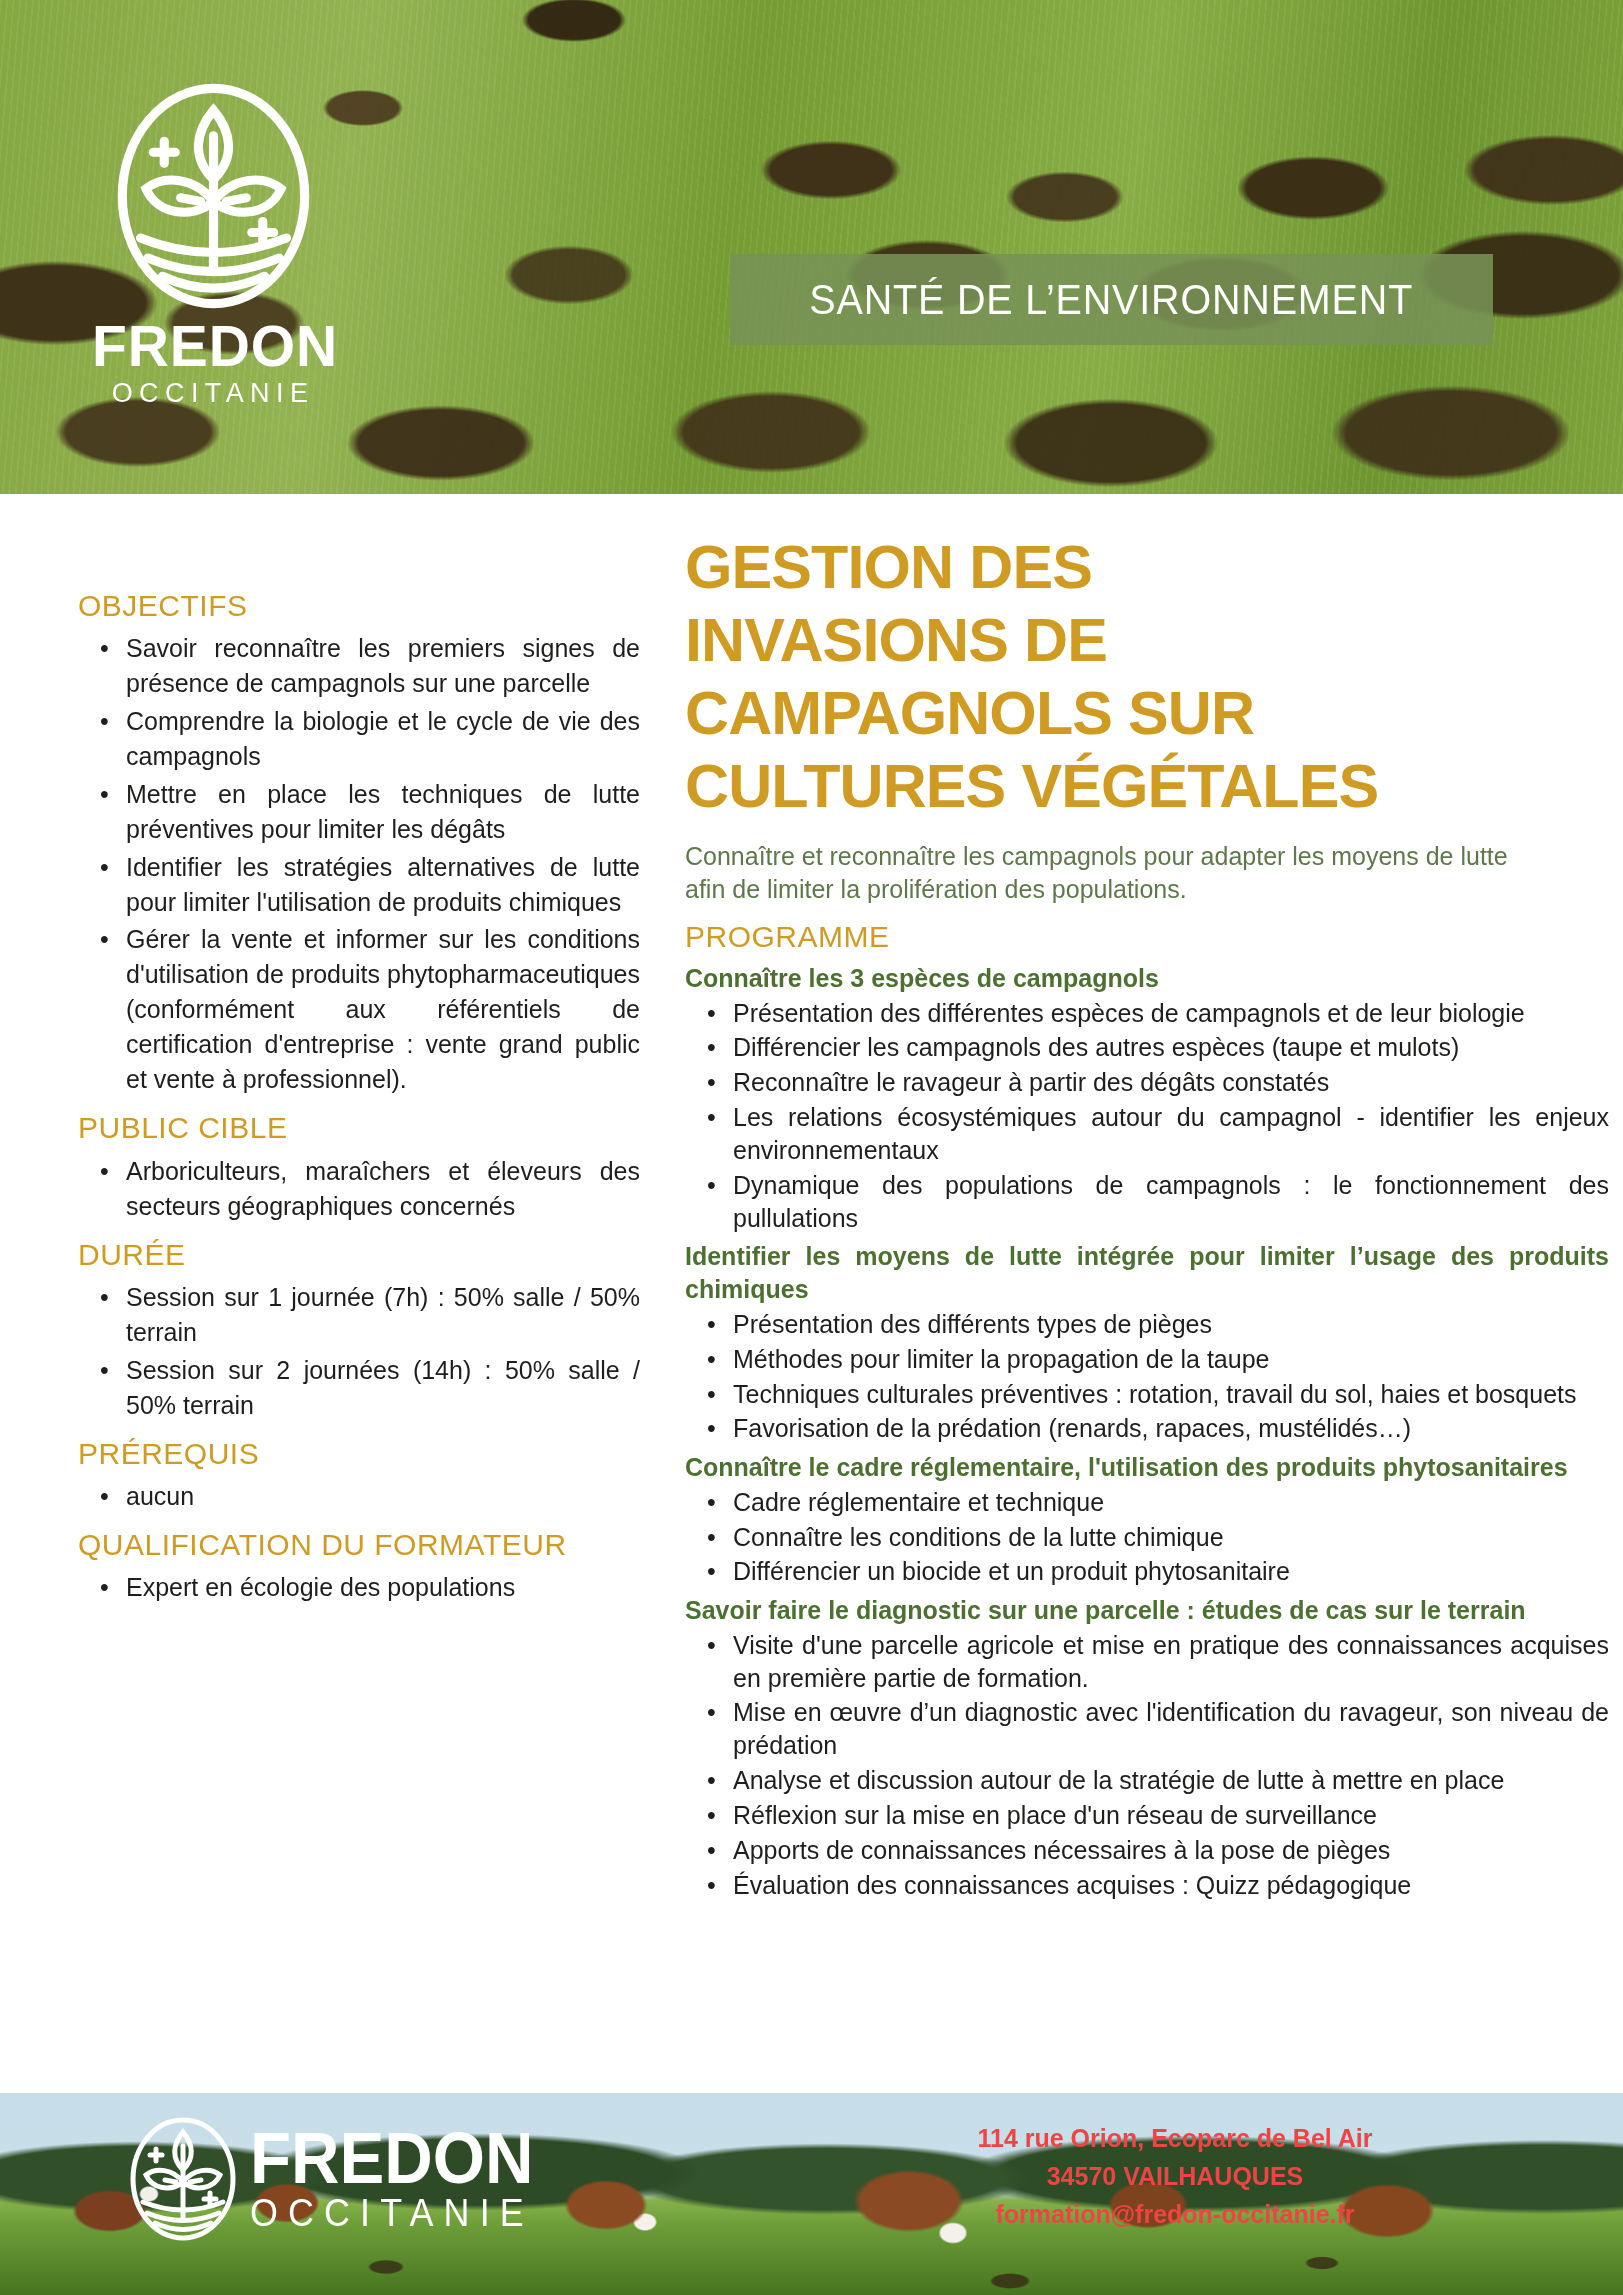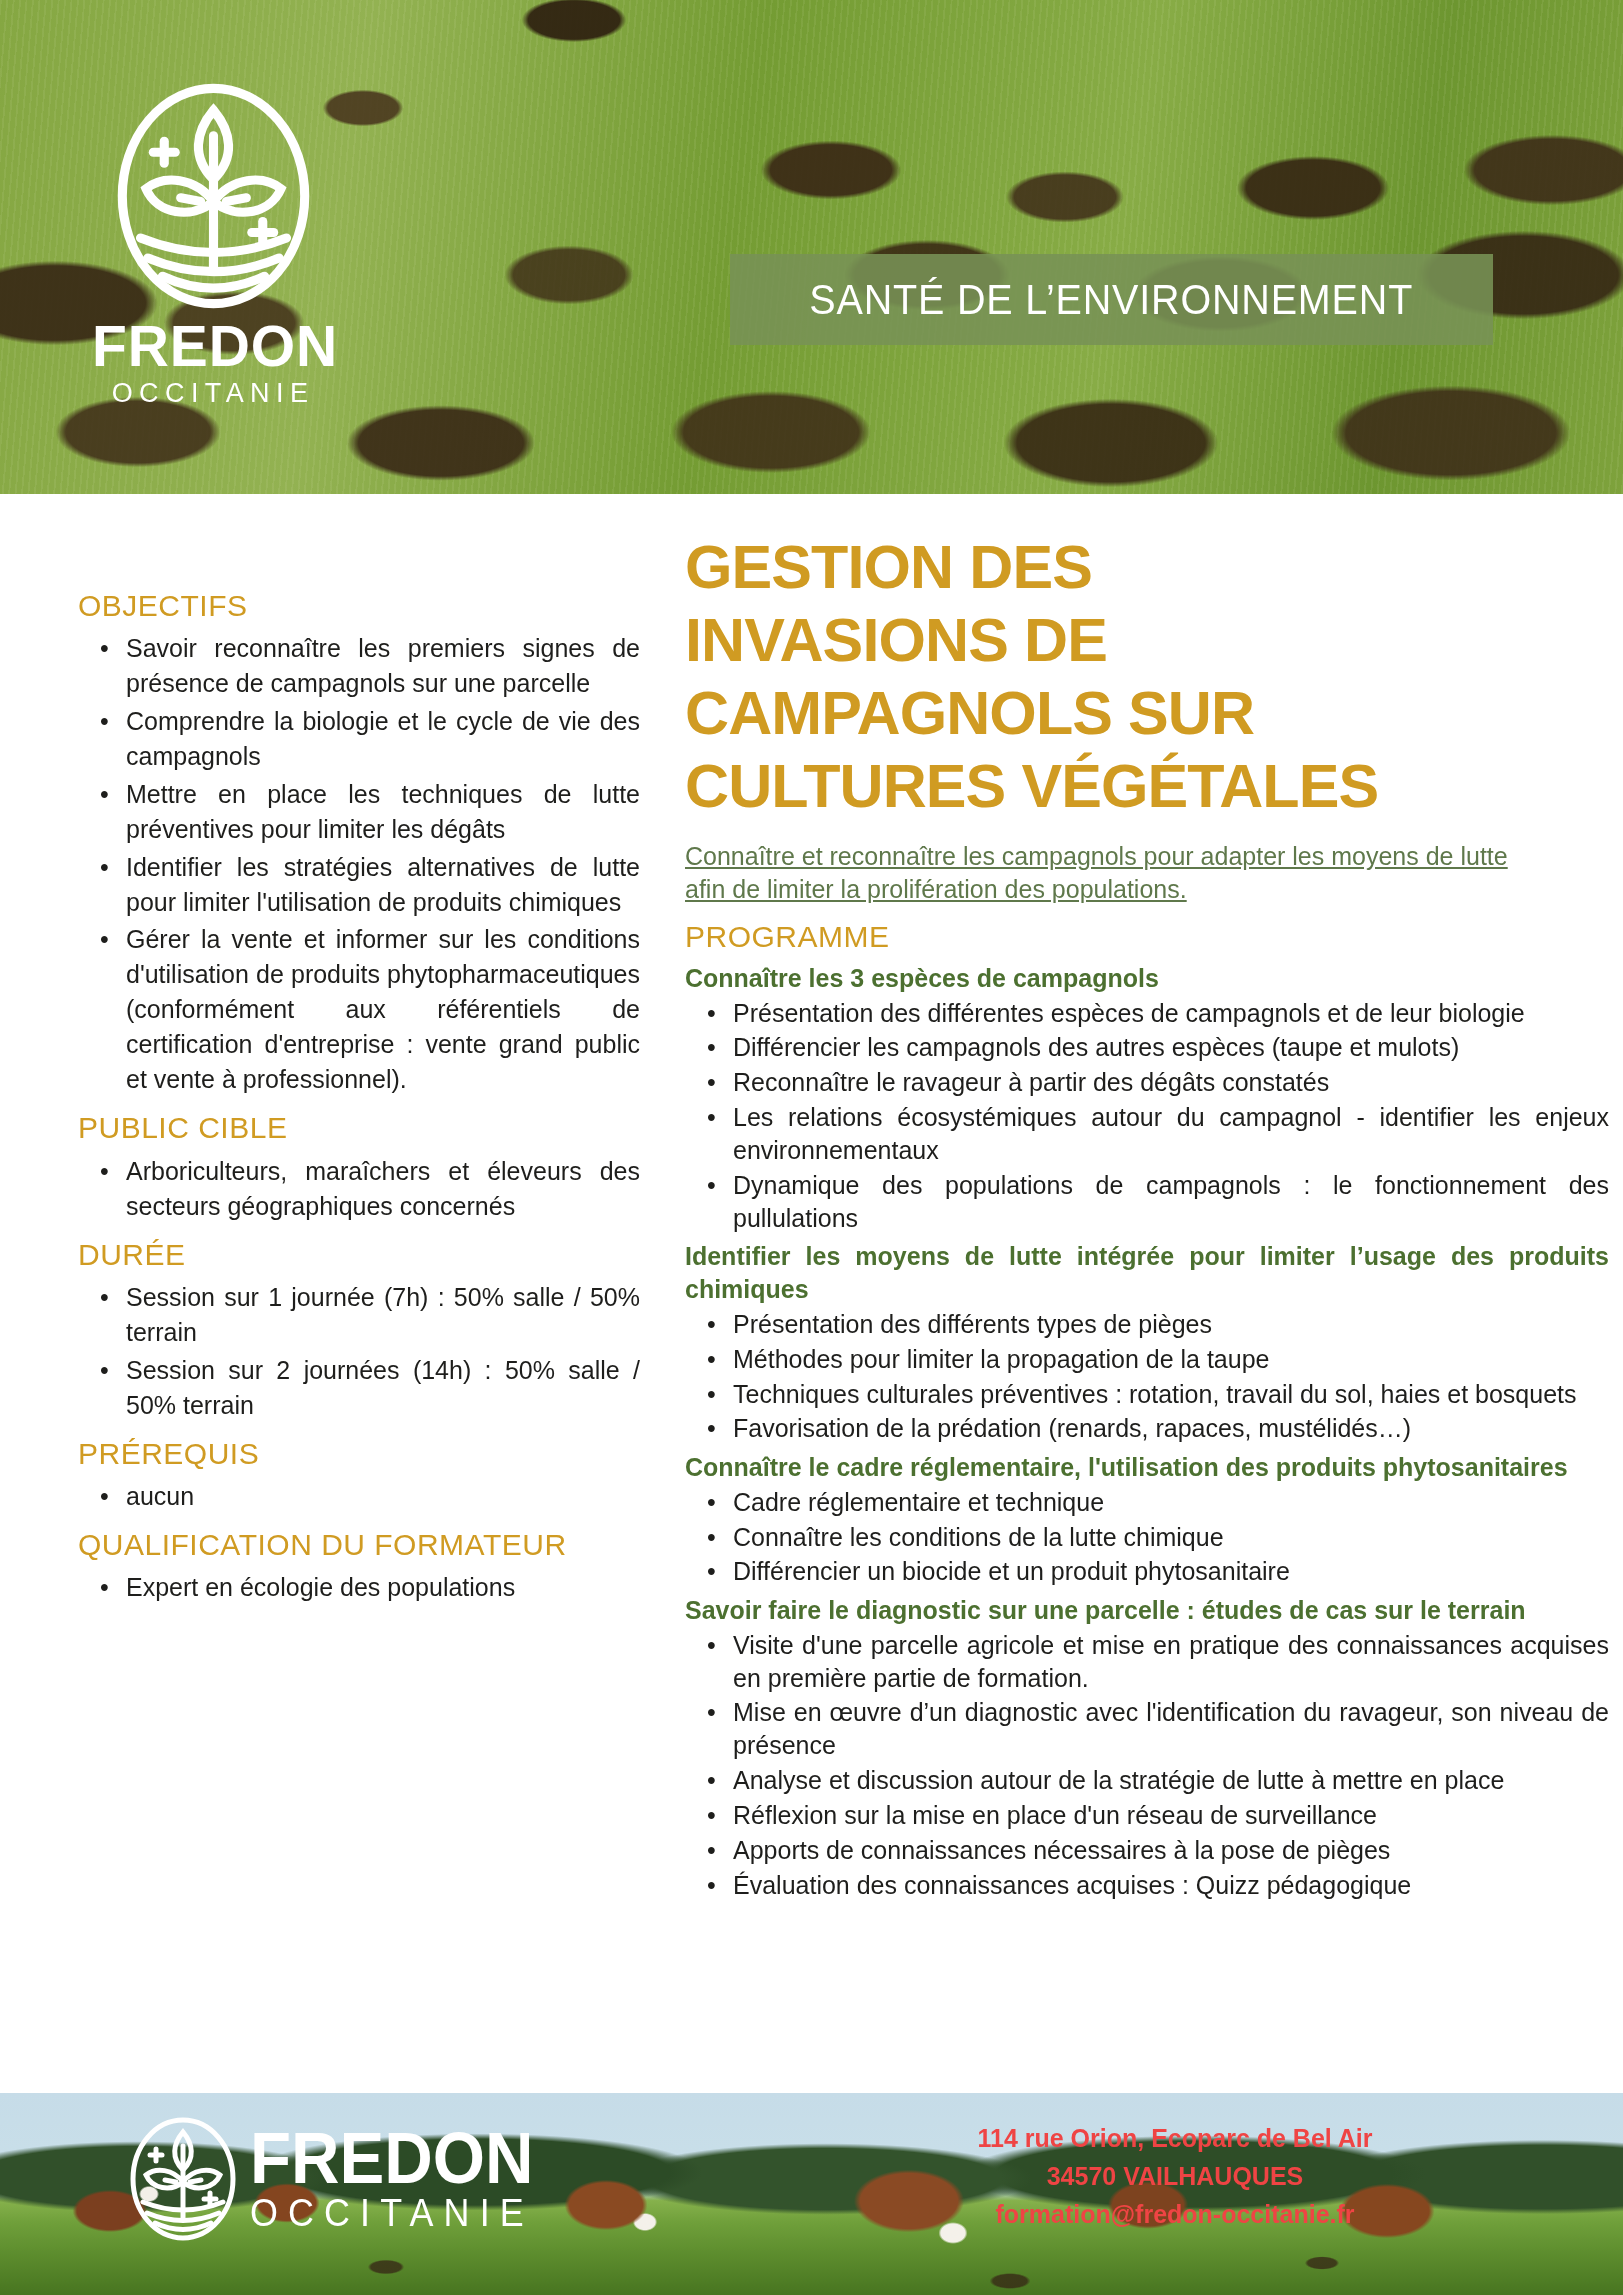--- a/index.html
+++ b/index.html
@@ -46,21 +46,21 @@
           margin:13px 0 7.3px;line-height:1.2;white-space:nowrap;}
   .left-col h2.gold:first-child{margin-top:0;}
   ul{list-style:none;margin:0;padding:0;}
   li{position:relative;padding-left:48px;font-size:25px;line-height:35px;
      text-align:justify;margin-bottom:2.8px;}
   li::before{content:"\2022";position:absolute;left:22px;}
 
   .right-col li{line-height:33px;margin-bottom:1.8px;}
   .title-line{font-size:61px;font-weight:bold;color:var(--gold,#D09B22);
               line-height:73px;letter-spacing:-0.9px;}
-  .subtitle{margin:16.5px 0 0;font-size:25px;line-height:33px;color:var(--olive,#5F784B);max-width:826px;text-decoration:underline;}
+  .subtitle{margin:16.5px 0 0;font-size:25px;line-height:33px;color:var(--olive,#5F784B);max-width:826px;}
   .program-heading{margin:24px 0 5.5px;}
   h3.section{font-size:25px;font-weight:bold;color:var(--green,#4C7030);
              line-height:33px;margin:5.5px 0 1.8px;text-align:justify;}
 
   
   .footer-photo{position:absolute;left:0;top:2093px;width:1624px;height:203px;
     background-image:
       radial-gradient(55px 31px at 110px 118px, #7b3f1f 0 60%, rgba(123,63,31,0) 68%),
       radial-gradient(14.7px 12px at 149px 101px, #f2efe8 0 55%, rgba(242,239,232,0) 68%),
       radial-gradient(48px 29px at 287px 110px, #84451f 0 60%, rgba(132,69,31,0) 68%),
@@ -178,21 +178,21 @@
     <h3 class="section">Connaître le cadre réglementaire, l'utilisation des produits phytosanitaires</h3>
     <ul>
       <li>Cadre réglementaire et technique</li>
       <li>Connaître les conditions de la lutte chimique</li>
       <li>Différencier un biocide et un produit phytosanitaire</li>
     </ul>
 
     <h3 class="section">Savoir faire le diagnostic sur une parcelle : études de cas sur le terrain</h3>
     <ul>
       <li>Visite d'une parcelle agricole et mise en pratique des connaissances acquises en première partie de formation.</li>
-      <li>Mise en œuvre d’un diagnostic avec l'identification du ravageur, son niveau de présence</li>
+      <li>Mise en œuvre d’un diagnostic avec l'identification du ravageur, son niveau de prédation</li>
       <li>Analyse et discussion autour de la stratégie de lutte à mettre en place</li>
       <li>Réflexion sur la mise en place d'un réseau de surveillance</li>
       <li>Apports de connaissances nécessaires à la pose de pièges</li>
       <li>Évaluation des connaissances acquises : Quizz pédagogique</li>
     </ul>
   </section>
 
   <footer>
     <div class="footer-photo"></div>
     <div class="footer-logo">

